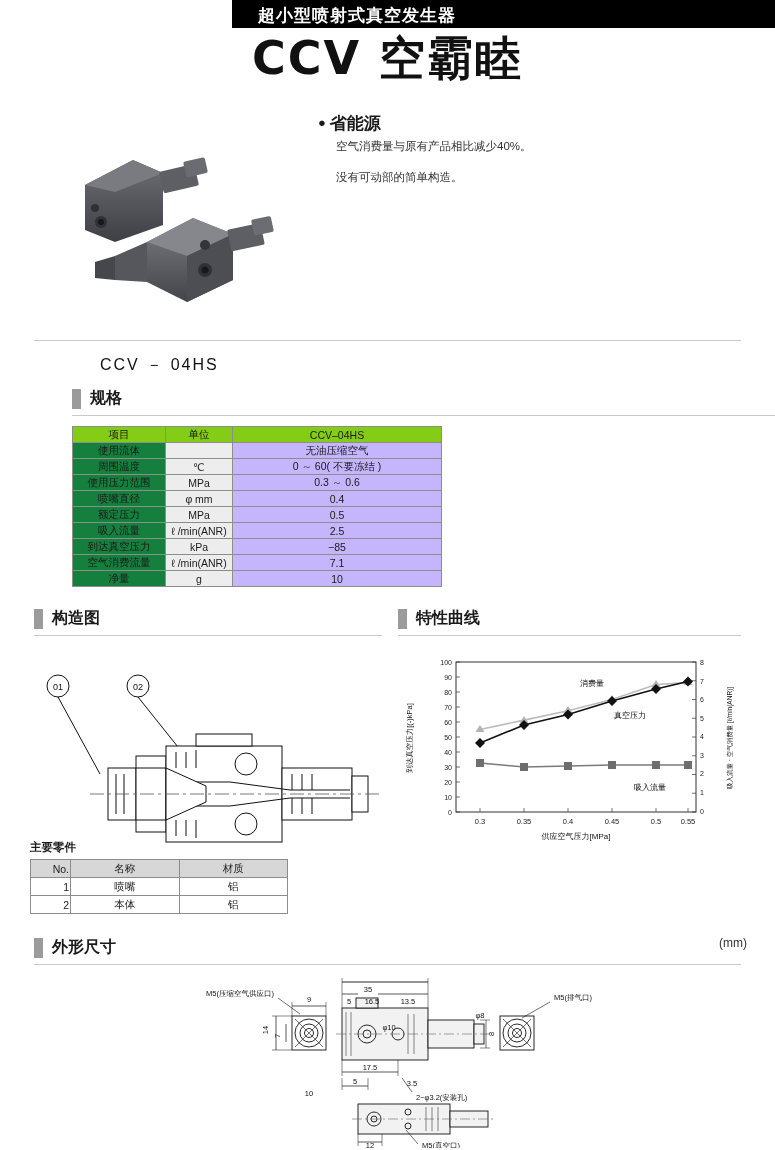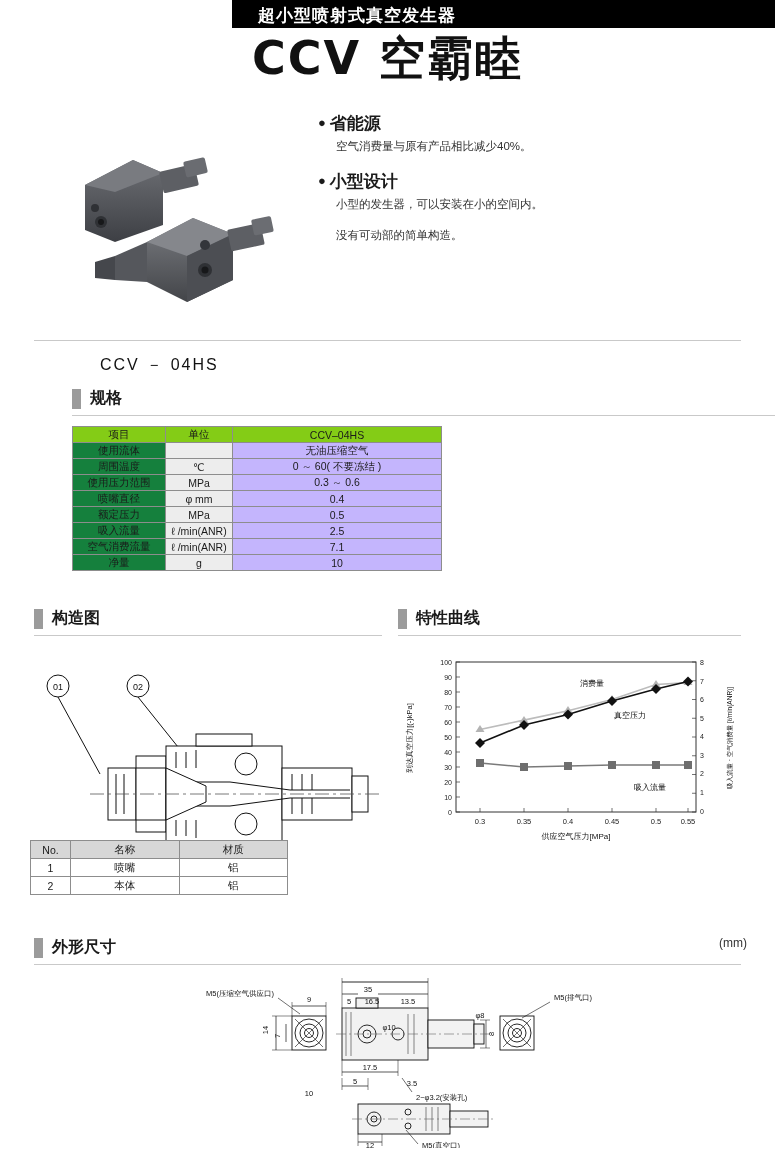--- a/index.html
+++ b/index.html
@@ -53,21 +53,21 @@
   }
   table.spec tr.hrow td{background:#84cc16;font-weight:normal;}
   table.spec td.c1{width:88px;background:#15803d;}
   table.spec td.c2{width:62px;background:#ededed;}
   table.spec td.c3{width:auto;background:#c4b5fd;}
   
   .parts-label{font-size:11.5px;font-weight:bold;margin:0 0 4px 0;}
   table.parts{border-collapse:collapse;font-size:10.5px;width:258px;}
   table.parts td{border:1px solid #8d8d8d;height:15px;text-align:center;}
   table.parts tr.hrow td{background:#d7d7d7;}
-  table.parts td.p1{width:38px;}
+  table.parts td.p1{width:38px;text-align:right;}
   table.parts td.p2{width:110px;}
   table.parts td.p3{width:110px;}
   
   .mm-note{position:absolute;right:28px;top:936px;font-size:12px;color:#333;}
   svg{display:block;}
 </style>
 </head>
 <body>
 
 <div class="header">
@@ -115,26 +115,20 @@
 </div>
 
 <div class="features">
   <div>
     <div class="feat-title">
       <span class="dot">●</span><span>省能源</span>
     </div>
     <div class="feat-desc">空气消费量与原有产品相比减少40%。</div>
   </div>
   <div>
-    <div class="feat-title">
-      <span class="dot">●</span><span>小型设计</span>
-    </div>
-    <div class="feat-desc">小型的发生器，可以安装在小的空间内。</div>
-  </div>
-  <div>
     <div class="feat-desc">没有可动部的简单构造。</div>
   </div>
 </div>
 
 <div class="sec" style="left:34px;top:334px;width:707px;">
   <div class="sec-rule"></div>
   <div class="model-line">CCV  －  04HS</div>
 </div>
 
 <div class="sec" style="left:34px;top:388px;width:707px;padding-left:38px;">
@@ -174,20 +168,25 @@
           <td class="c1">额定压力</td>
           <td class="c2">MPa</td>
           <td class="c3">0.5</td>
         </tr>
     <tr>
           <td class="c1">吸入流量</td>
           <td class="c2">ℓ /min(ANR)</td>
           <td class="c3">2.5</td>
         </tr>
     <tr>
+          <td class="c1">到达真空压力</td>
+          <td class="c2">kPa</td>
+          <td class="c3">−85</td>
+        </tr>
+    <tr>
           <td class="c1">空气消费流量</td>
           <td class="c2">ℓ /min(ANR)</td>
           <td class="c3">7.1</td>
         </tr>
     <tr>
           <td class="c1">净量</td>
           <td class="c2">g</td>
           <td class="c3">10</td>
         </tr>
   </tbody>
@@ -237,20 +236,21 @@
       <path d="M86,110 L86,150 M94,110 L94,150"></path>
 
       <path d="M60,130 L350,130" stroke="#555" stroke-width="0.8" stroke-dasharray="14,4,3,4"></path>
     </g>
     <text x="28" y="26" font-size="9" text-anchor="middle" fill="#111">01</text>
     <text x="108" y="26" font-size="9" text-anchor="middle" fill="#111">02</text>
   </svg>
 </div>
 
 <div style="position:absolute;left:30px;top:840px;">
+  <div class="parts-label">主要零件</div>
   <table class="parts">
     <tbody>
         <tr class="hrow">
       <td class="p1">No.</td>
       <td class="p2">名称</td>
       <td class="p3">材质</td>
     </tr>
     <tr>
           <td class="p1">1</td>
           <td class="p2">喷嘴</td>

